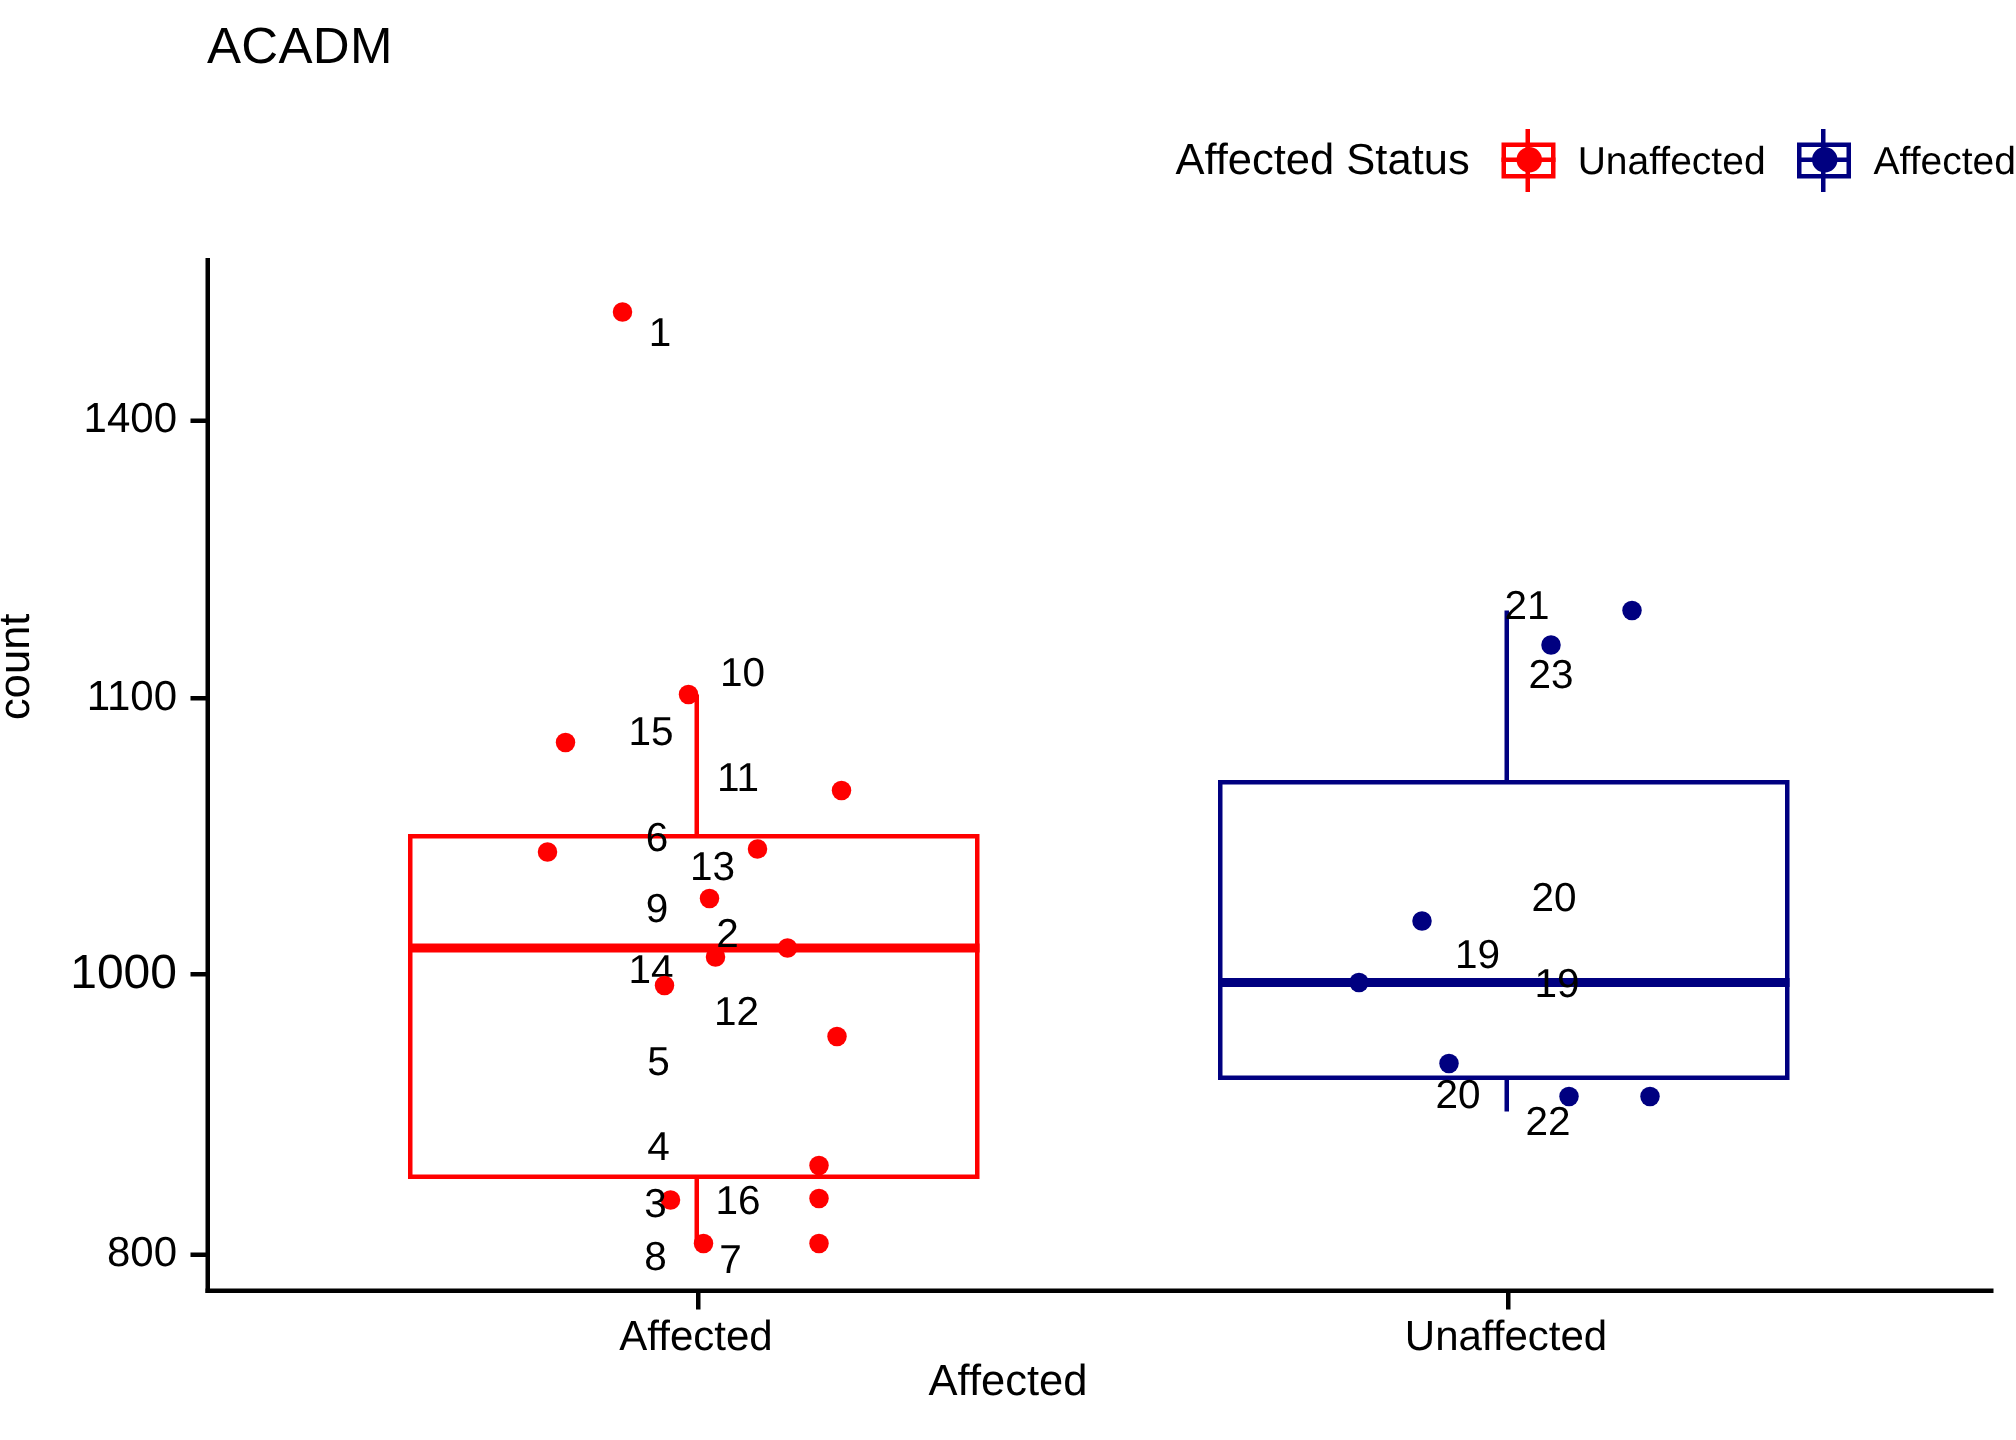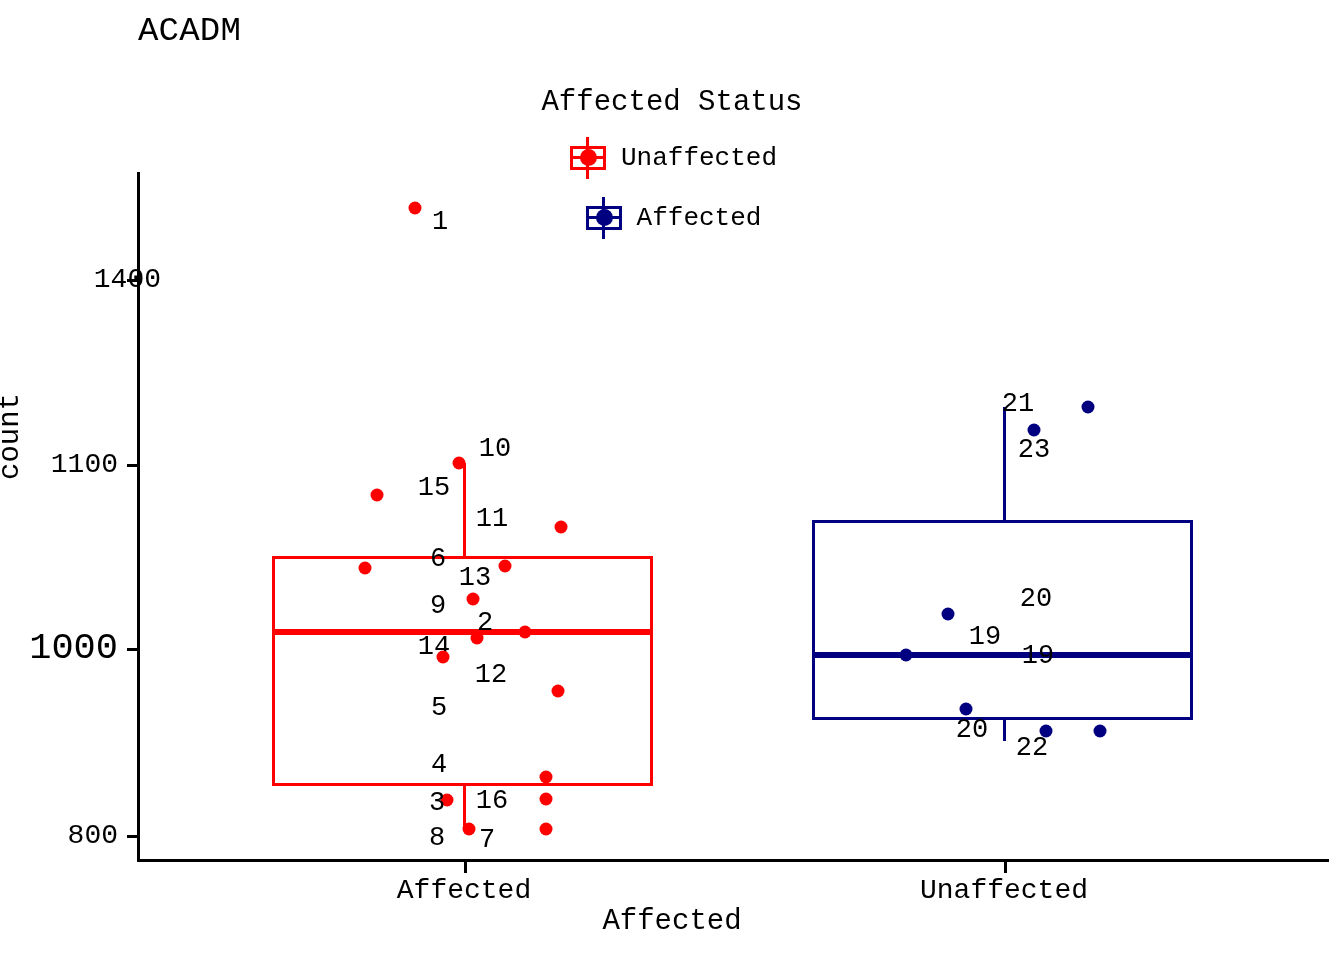--- a/index.html
+++ b/index.html
@@ -2,34 +2,34 @@
 <html><head>
 <meta charset="utf-8">
 <style>
   html, body { margin:0; padding:0; }
   body {
     width:1344px; height:960px;
     background:#ffffff;
     font-family:"Liberation Sans", sans-serif;
     overflow:hidden;
   }
-  #root { position:relative; width:1344px; height:936px;font-family:Liberation Mono, monospace; }
+  #root { position:relative; width:1344px; height:936px; }
 
   .abs { position:absolute; }
 
   #chart-title {
     left:138px; top:12px;
     font-size:34px; color:#000; letter-spacing:0.2px;
     white-space:nowrap;
   }
 
   
   #legend {
     left:0; top:86px; width:1344px;
-    display:flex; justify-content:flex-end; align-items:center; gap:18px;flex-direction:column;
+    display:flex; justify-content:flex-end; align-items:center; gap:18px;
   }
   #legend .legend-title { font-size:29px; color:#000; white-space:nowrap; }
   #legend .legend-entry { display:flex; align-items:center; gap:12px; }
   #legend .legend-label { font-size:26px; color:#000; white-space:nowrap; }
   .key { position:relative; width:42px; height:42px; }
   .key .kbox { position:absolute; left:3px; top:9px; width:36px; height:24px; border:3px solid currentColor; box-sizing:border-box; background:#fff; }
   .key .kwh  { position:absolute; left:19px; top:0px; width:3px; height:42px; background:currentColor; }
   .key .kmed { position:absolute; left:3px; top:19px; width:36px; height:3px; background:currentColor; }
   .key .kdot { position:absolute; left:13px; top:12px; width:17px; height:17px; border-radius:50%; background:currentColor; }
   .key.red  { color:#FF0000; }
@@ -88,25 +88,25 @@
       </span>
       <span class="legend-label">Affected</span>
     </span>
   </div>
 
   <div id="y-axis-line" class="abs"></div>
   <div id="x-axis-line" class="abs"></div>
 
   <div id="y-ticks">
       <div class="abs" style="left: 127px; width: 11px; height: 3px; background: rgb(0, 0, 0); top: 279px;"></div>
-      <div class="abs" style="left: 0px; width: 118px; text-align: right; font-size: 28px; color: rgb(0, 0, 0); top: 279px; transform: translateY(-50%); padding-left: 43px;">1400</div>
+      <div class="abs" style="left: 0px; width: 118px; text-align: right; font-size: 28px; color: rgb(0, 0, 0); top: 279px; transform: translateY(-50%);">1400</div>
       <div class="abs" style="left: 127px; width: 11px; height: 3px; background: rgb(0, 0, 0); top: 464px;"></div>
       <div class="abs" style="left: 0px; width: 118px; text-align: right; font-size: 28px; color: rgb(0, 0, 0); top: 464px; transform: translateY(-50%);">1100</div>
       <div class="abs" style="left: 127px; width: 11px; height: 3px; background: rgb(0, 0, 0); top: 648px;"></div>
-      <div class="abs" style="left: 0px; width: 118px; text-align: right; font-size: 37px; color: rgb(0, 0, 0); top: 648px; transform: translateY(-50%);">1000</div>
+      <div class="abs" style="left: 0px; width: 118px; text-align: right; font-size: 32px; color: rgb(0, 0, 0); top: 648px; transform: translateY(-50%);">1000</div>
       <div class="abs" style="left: 127px; width: 11px; height: 3px; background: rgb(0, 0, 0); top: 835px;"></div>
       <div class="abs" style="left: 0px; width: 118px; text-align: right; font-size: 28px; color: rgb(0, 0, 0); top: 835px; transform: translateY(-50%);">800</div>
     </div>
   <div id="x-ticks">
       <div class="abs" style="top: 862px; width: 3px; height: 11px; background: rgb(0, 0, 0); left: 464px;"></div>
       <div class="abs" style="top: 875px; font-size: 28px; color: rgb(0, 0, 0); white-space: nowrap; transform: translateX(-50%); left: 464px;">Affected</div>
       <div class="abs" style="top: 862px; width: 3px; height: 11px; background: rgb(0, 0, 0); left: 1004px;"></div>
       <div class="abs" style="top: 875px; font-size: 28px; color: rgb(0, 0, 0); white-space: nowrap; transform: translateX(-50%); left: 1004px;">Unaffected</div>
     </div>
 

